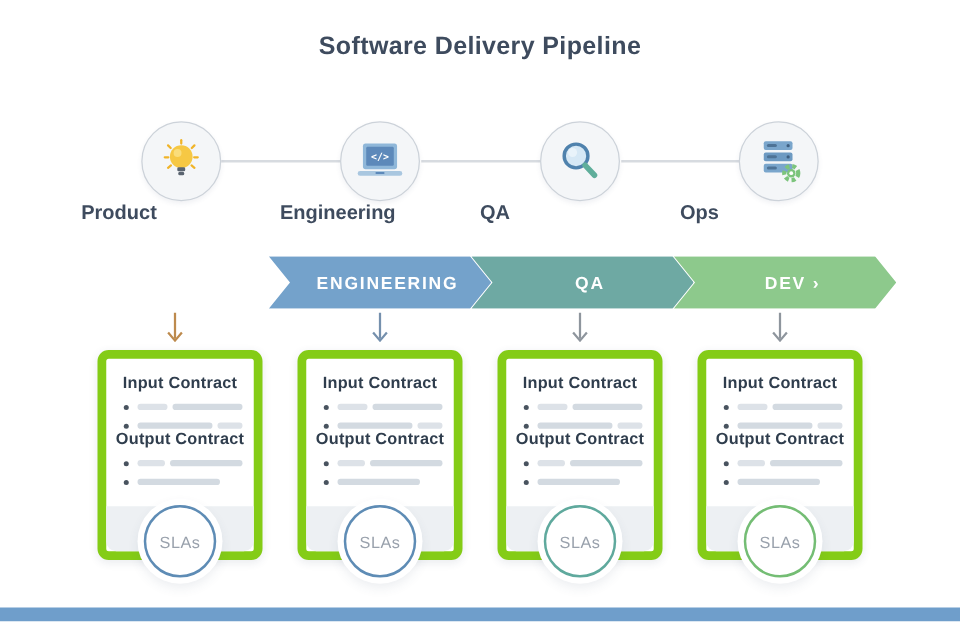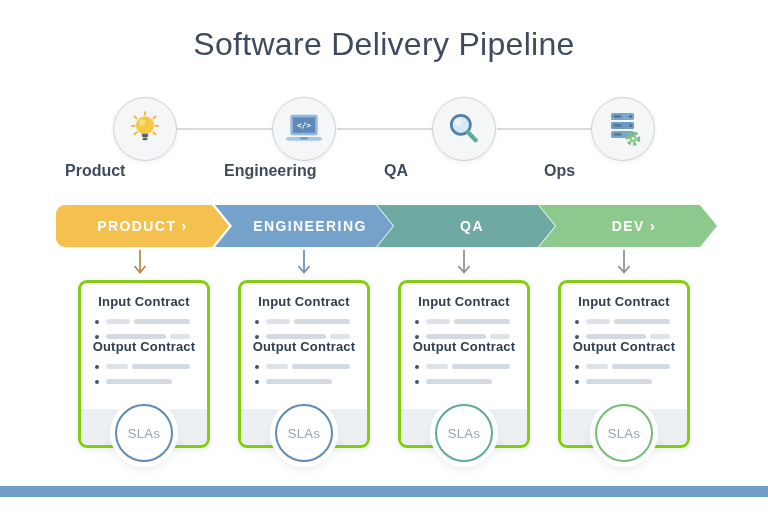--- a/index.html
+++ b/index.html
@@ -3,21 +3,21 @@
 <meta charset="utf-8">
 <style>
   html,body{margin:0;padding:0;background:#ffffff;}
   .canvas{
     position:relative;width:768px;height:512px;background:#ffffff;overflow:hidden;
     font-family:"Liberation Sans", sans-serif;
   }
   
   .title{
     position:absolute;top:26px;left:0;width:768px;text-align:center;
-    font-size:32px;font-weight:400;color:#3e4b5e;letter-spacing:.3px;margin:0;
+    font-size:20px;font-weight:700;color:#3e4b5e;letter-spacing:.3px;margin:0;
   }
   
   .icon-circle{
     position:absolute;top:97px;width:64px;height:64px;border-radius:50%;
     background:#f4f6f8;border:1.5px solid #ccd2d9;box-sizing:border-box;
     display:flex;align-items:center;justify-content:center;
     box-shadow:0 2px 4px rgba(60,80,110,.08);z-index:2;
   }
   .connector{
     position:absolute;top:128px;height:2px;background:#d7dbe0;z-index:1;
@@ -38,21 +38,21 @@
   }
   .chev-mid{
     clip-path:polygon(0 0, calc(100% - 17px) 0, 100% 50%, calc(100% - 17px) 100%, 0 100%, 17px 50%);
     padding-left:12px;
   }
   
   .down-arrow{position:absolute;top:250px;width:14px;height:27px;}
   
   .card{
     position:absolute;top:280px;width:132px;height:168px;background:#ffffff;
-    border:3px solid #84cc16;border-radius:9px;box-sizing:border-box;
+    border:7px solid #84cc16;border-radius:9px;box-sizing:border-box;
     box-shadow:0 2px 7px rgba(50,70,100,.10);
   }
   .card-band{
     position:absolute;left:0;bottom:0;width:100%;height:36px;background:#edf0f3;
     border-radius:0 0 8px 8px;
   }
   .card-heading{
     text-align:center;font-size:13px;font-weight:700;color:#2f3d4d;
     letter-spacing:.2px;margin:0;padding-top:11px;
   }
@@ -131,21 +131,20 @@
       <circle cx="30" cy="28.5" r="3.4" fill="#7cc47c"></circle>
       <circle cx="30" cy="28.5" r="1.5" fill="#ffffff"></circle>
     </svg>
   </div>
 
   <div class="stage-label" style="left:65px;">Product</div>
   <div class="stage-label" style="left:224px;">Engineering</div>
   <div class="stage-label" style="left:384px;">QA</div>
   <div class="stage-label" style="left:544px;">Ops</div>
 
-  <div class="chevron chev-first" style="left: 56px; width: 173px; background-color: rgb(244, 193, 79);">PRODUCT ›</div>
   <div class="chevron chev-mid" style="left: 215px; width: 178px; background-color: rgb(116, 162, 203);">ENGINEERING</div>
   <div class="chevron chev-mid" style="left: 377px; width: 178px; background-color: rgb(110, 169, 163);">QA</div>
   <div class="chevron chev-mid" style="left: 539px; width: 178px; background-color: rgb(141, 201, 140);">DEV ›</div>
 
   <div class="down-arrow" style="left: 133px; color: rgb(189, 138, 77);">
     <svg width="14" height="27" viewBox="0 0 14 27">
         <line x1="7" y1="0" x2="7" y2="21" stroke="currentColor" stroke-width="1.8"></line>
         <polyline points="1.5,16 7,22.5 12.5,16" fill="none" stroke="currentColor" stroke-width="1.8"></polyline>
       </svg>
   </div>

